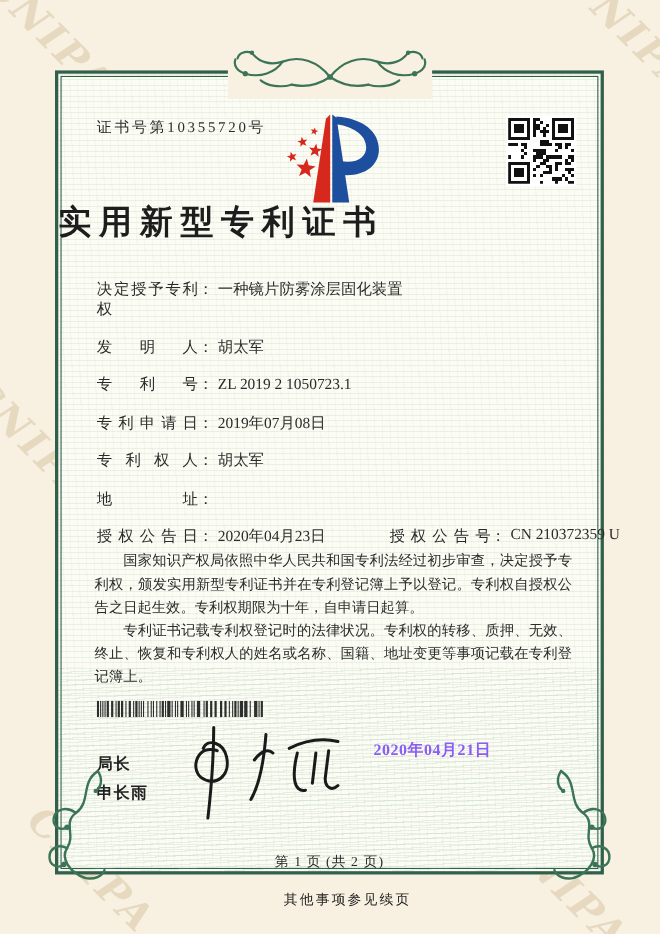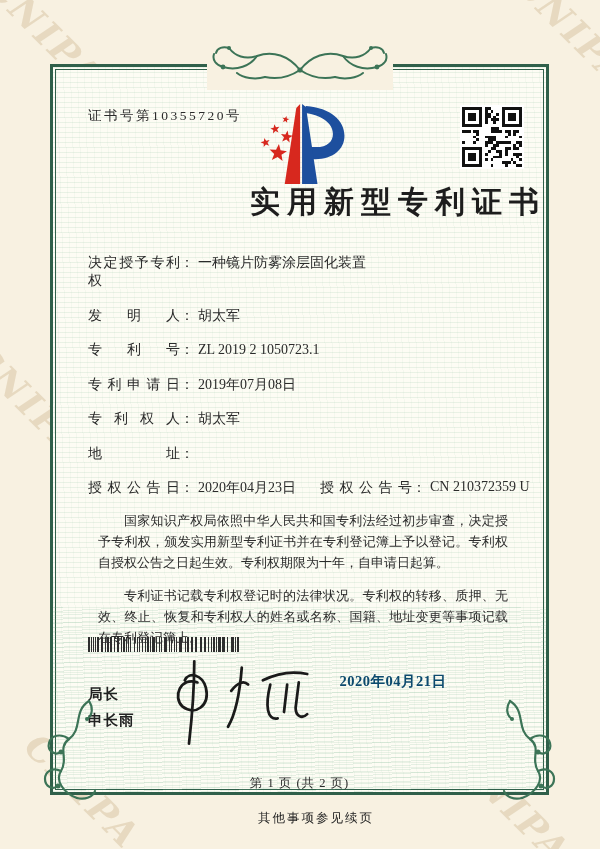--- a/index.html
+++ b/index.html
@@ -33,44 +33,44 @@
   .ornament-top{position:absolute;left:50%;top:-27px;transform:translateX(-50%);z-index:2;}
   .ornament-corner{position:absolute;bottom:-12px;z-index:2;}
   .ornament-corner.left{left:-14px;}
   .ornament-corner.right{right:-14px;transform:scaleX(-1);}
   
   .cert-no{position:absolute;left:35px;top:40px;font-size:13.5px;letter-spacing:2.5px;}
   .logo{position:absolute;left:198px;top:32px;width:106px;height:92px;}
   .qr{position:absolute;right:22px;top:38px;width:60px;height:60px;background:#fff;padding:2px;}
   .qr svg{width:100%;height:100%;shape-rendering:crispEdges;}
   .title{
-    position:absolute;left:0;right:0;top:115px;text-align:right;
+    position:absolute;left:0;right:0;top:115px;text-align:left;
     font-size:30px;font-weight:bold;letter-spacing:7px;color:#1d1d1d;
   }
   
   .fields{position:absolute;left:35px;top:187px;width:432px;font-size:14px;}
   .frow{display:flex;margin-bottom:16.5px;align-items:baseline;}
   .flabel{display:inline-block;width:92px;text-align:justify;text-align-last:justify;flex:none;color:#2a2a2a;}
   .fcolon{flex:none;margin-right:4px;}
   .fvalue{white-space:nowrap;}
   .fvalue.small{font-size:11.5px;letter-spacing:-.2px;}
   .frow.pair{gap:0;}
-  .pair2{display:flex;margin-left:24px;}
+  .pair2{display:flex;margin-left:58px;}
   
   .paras{position:absolute;left:33px;top:432px;width:434px;font-size:13px;line-height:1.62;text-align:justify;}
-  .paras p{margin:12px;text-indent:2em;font-family:Liberation Mono, monospace;}
+  .paras p{margin:0;text-indent:2em;}
   
   .barcode{position:absolute;left:35px;top:570px;width:153px;height:15px;}
   .sig-block{position:absolute;left:35px;top:618px;font-family:"Liberation Sans","DejaVu Sans",sans-serif;font-weight:bold;font-size:14.5px;color:#222;}
   .sig-block div{margin-bottom:7px;letter-spacing:1px;}
   .signature{position:absolute;left:108px;top:588px;width:170px;height:95px;}
   .seal{position:absolute;left:312px;top:568px;width:160px;height:160px;}
   .seal-date{
     position:absolute;left:318px;top:672px;width:150px;text-align:center;
-    font-size:14.5px;font-weight:bold;color:#0c4a6e;letter-spacing:.5px;z-index:3;
+    font-size:14.5px;font-weight:bold;color:#8b5cf6;letter-spacing:.5px;z-index:3;
   }
   .page-ind{position:absolute;left:0;right:0;top:708px;text-align:center;font-size:12.5px;letter-spacing:1px;}
   .footer-note{position:absolute;left:0;right:0;top:810px;text-align:center;font-size:12.5px;letter-spacing:2px;color:#222;z-index:1;padding-left:32px;}
   .green-stroke{stroke:#3c7457;fill:none;stroke-linecap:round;}
 </style>
 </head>
 <body>
 
 <div class="wm" style="left:-28px;top:10px;">CNIPA</div>
 <div class="wm" style="left:500px;top:8px;">CNIPA</div>

